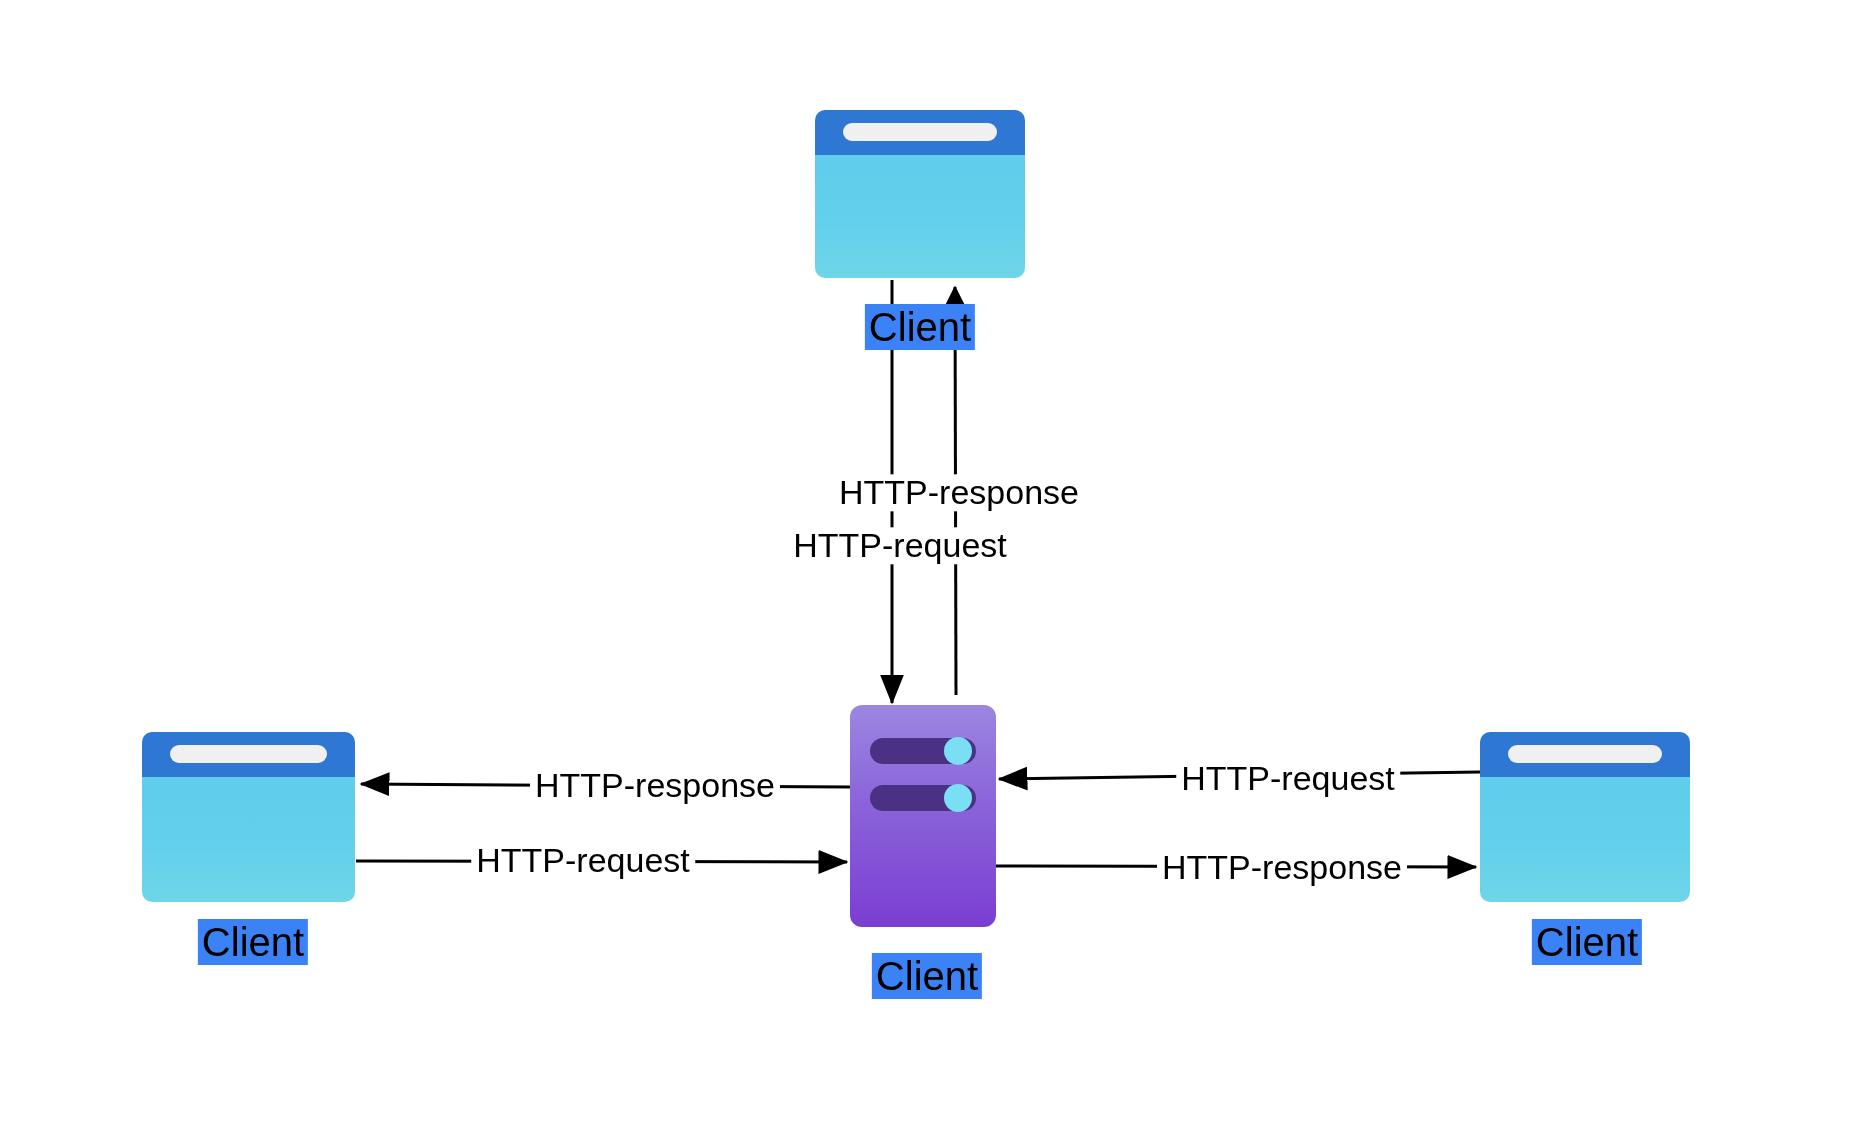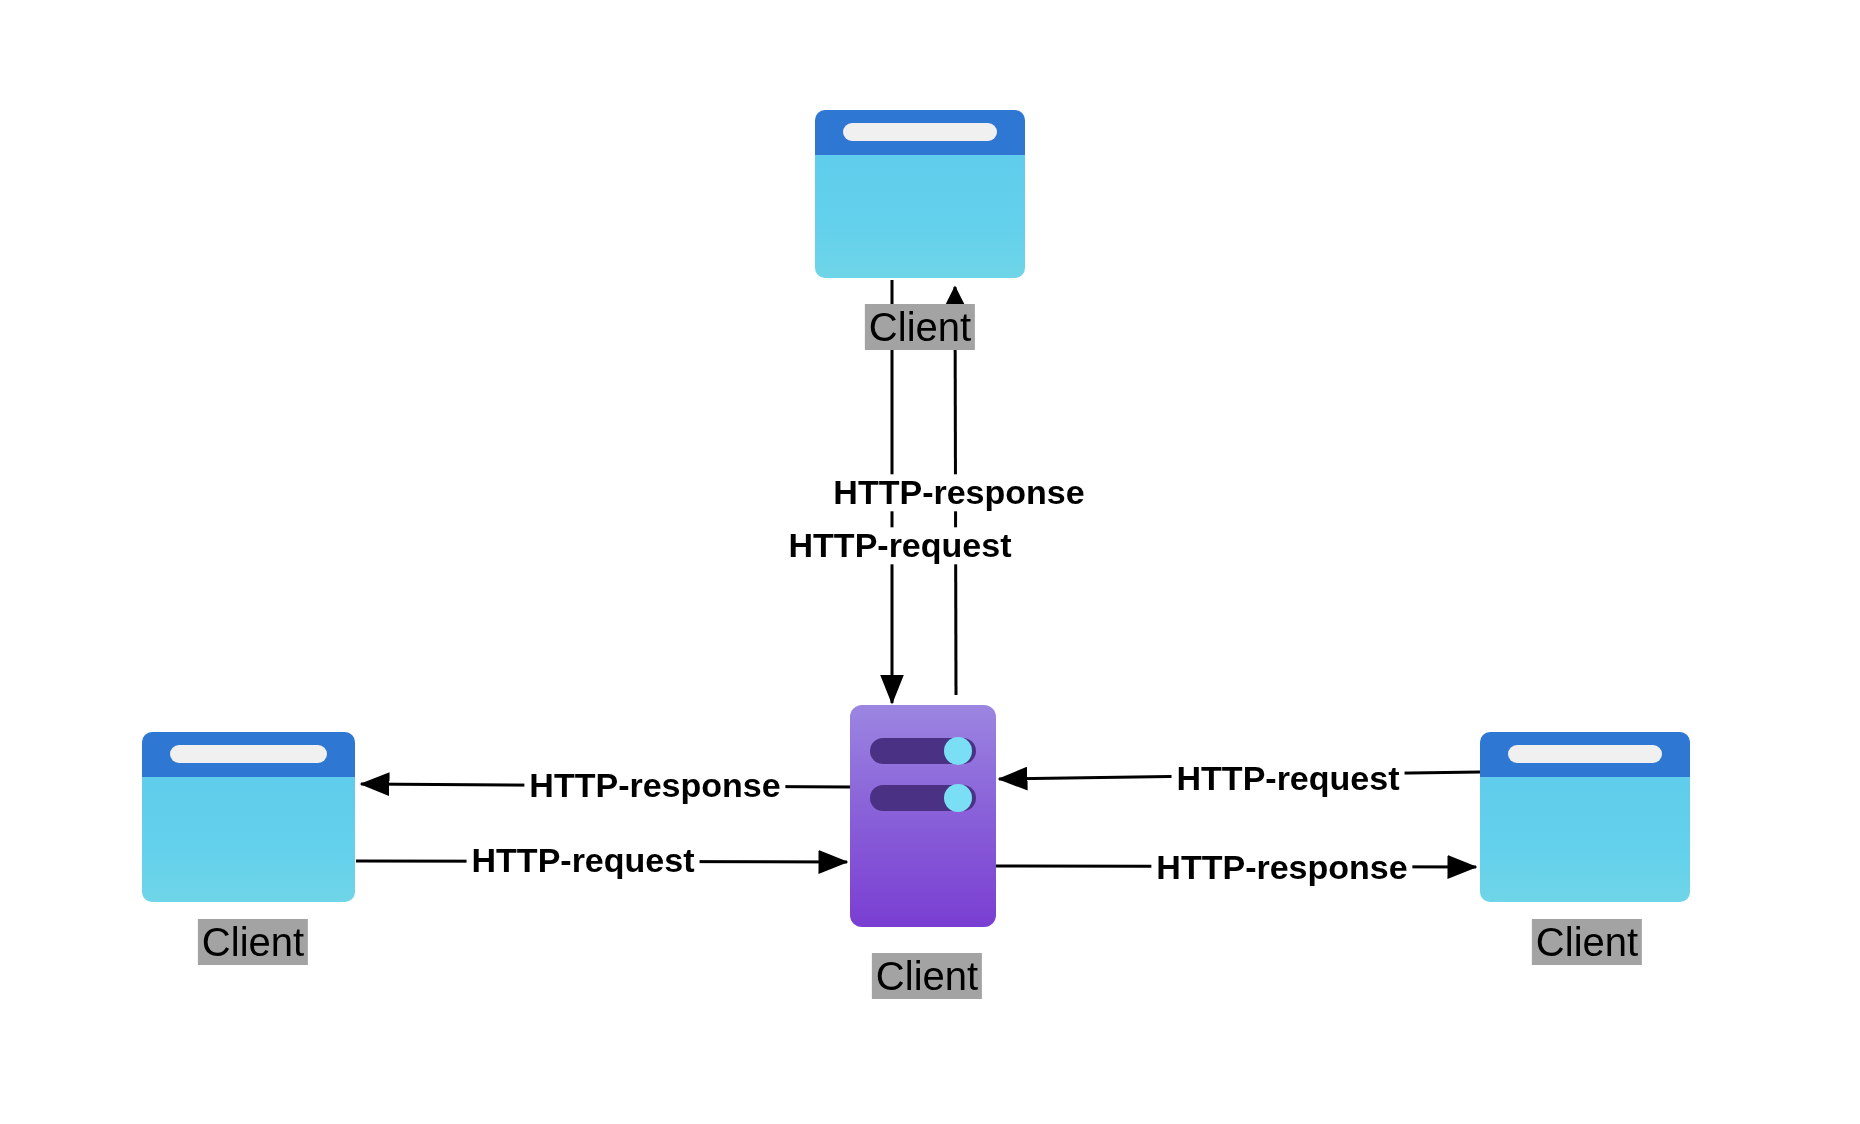--- a/index.html
+++ b/index.html
@@ -74,35 +74,34 @@
     background: #7ADEF4;
   }
   
   .node-label {
     position: absolute;
     z-index: 2;
     transform: translate(-50%, -50%);
     font-size: 40px;
     color: #000000;
     white-space: nowrap;
-    background: #a3a3a3;
+    background: #3b82f6;
     padding: 0 4px;
     line-height: 1.15;
   }
   .edge-label {
     position: absolute;
     z-index: 2;
     transform: translate(-50%, -50%);
     font-size: 34px;
     color: #000000;
     white-space: nowrap;
     background: #ffffff;
     padding: 0 5px;
     line-height: 1.1;
-    font-weight: bold;
   }
 </style>
 </head>
 <body>
 
 <div class="canvas">
 
   <svg class="edges-svg" viewBox="0 0 1860 1124">
     <defs>
       <marker id="ah" markerUnits="strokeWidth" markerWidth="10" markerHeight="8" refX="9.5" refY="4" orient="auto">

